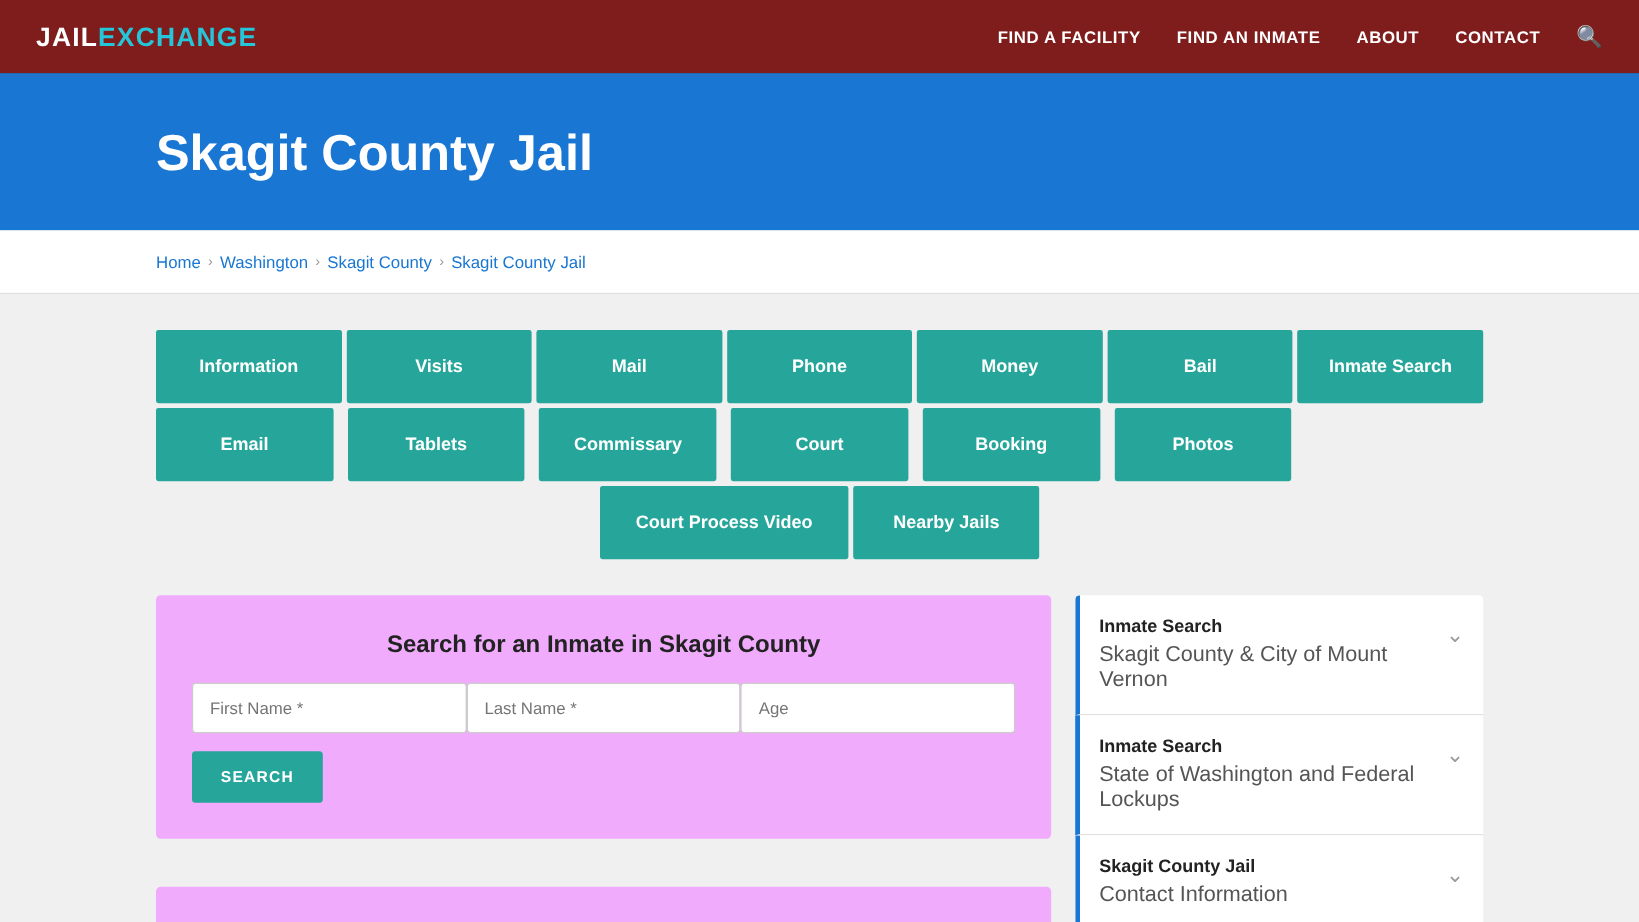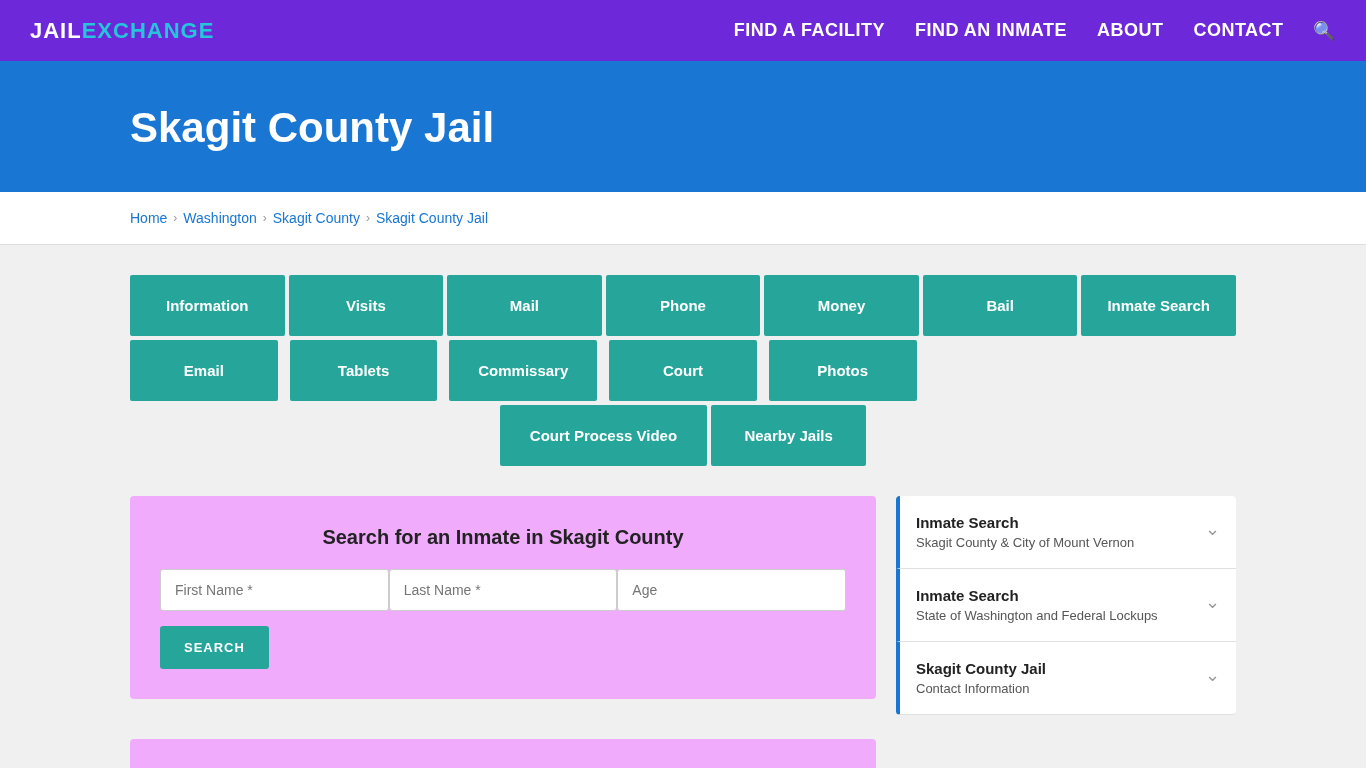--- a/index.html
+++ b/index.html
@@ -1,20 +1,20 @@
 <!DOCTYPE html>
 <html><head>
   <meta charset="utf-8">
   <style>
     * { margin: 0; padding: 0; box-sizing: border-box; }
     body { font-family: Arial, sans-serif; background: #f0f0f0; color: #333; }
 
     
     .navbar {
-      background: #6d28d9;
+      background: #7f1d1d;
       display: flex;
       align-items: center;
       justify-content: space-between;
       padding: 12px 30px;
       height: 64px;
       border-bottom: 3px solid #1976d2;
     }
     .navbar-logo {
       display: flex;
       align-items: center;
@@ -28,21 +28,21 @@
       color: #26c6da;
     }
     .navbar-links {
       display: flex;
       align-items: center;
       gap: 30px;
     }
     .navbar-links a, .nav-link {
       color: #fff;
       text-decoration: none;
-      font-size: 18px;
+      font-size: 14px;
       font-weight: 700;
       letter-spacing: 0.5px;
       text-transform: uppercase;
       cursor: pointer;
     }
     .search-icon-btn {
       color: #fff;
       font-size: 18px;
       cursor: pointer;
       background: none;
@@ -206,21 +206,21 @@
     .sidebar-item:first-child { border-top-left-radius: 4px; border-top-right-radius: 4px; }
     .sidebar-item:last-child { border-bottom-left-radius: 4px; border-bottom-right-radius: 4px; }
     .sidebar-item-text {}
     .sidebar-item-title {
       font-size: 15px;
       font-weight: 700;
       color: #222;
       margin-bottom: 4px;
     }
     .sidebar-item-sub {
-      font-size: 13px;
+      font-size: 18px;
       color: #555;
     }
     .chevron {
       color: #999;
       font-size: 18px;
       margin-top: 4px;
     }
   </style>
 </head>
 <body>
@@ -263,20 +263,21 @@
     <button class="grid-btn">Money</button>
     <button class="grid-btn">Bail</button>
     <button class="grid-btn">Inmate Search</button>
   </div>
 
   <div class="btn-grid-row2">
     <button class="grid-btn">Email</button>
     <button class="grid-btn">Tablets</button>
     <button class="grid-btn">Commissary</button>
     <button class="grid-btn">Court</button>
+    <button class="grid-btn">Booking</button>
     <button class="grid-btn">Photos</button>
   </div>
 
   <div class="btn-grid-row3">
     <button class="grid-btn-wide">Court Process Video</button>
     <button class="grid-btn-wide">Nearby Jails</button>
   </div>
 
   <div class="content-area">
 

